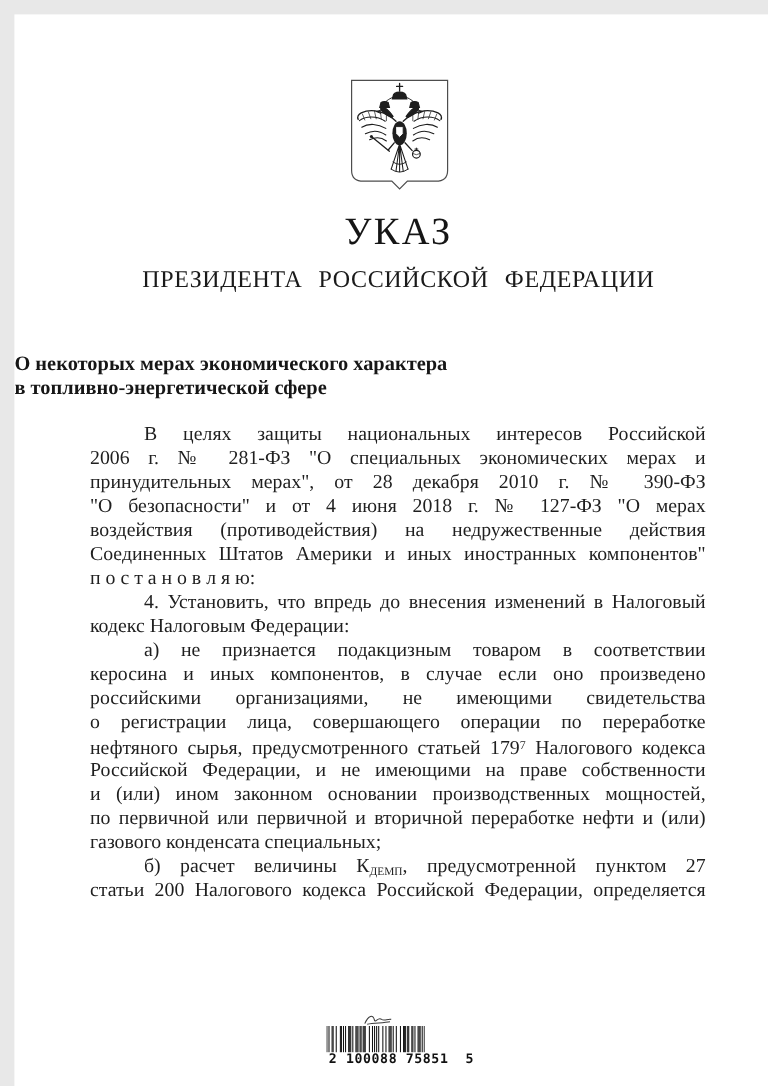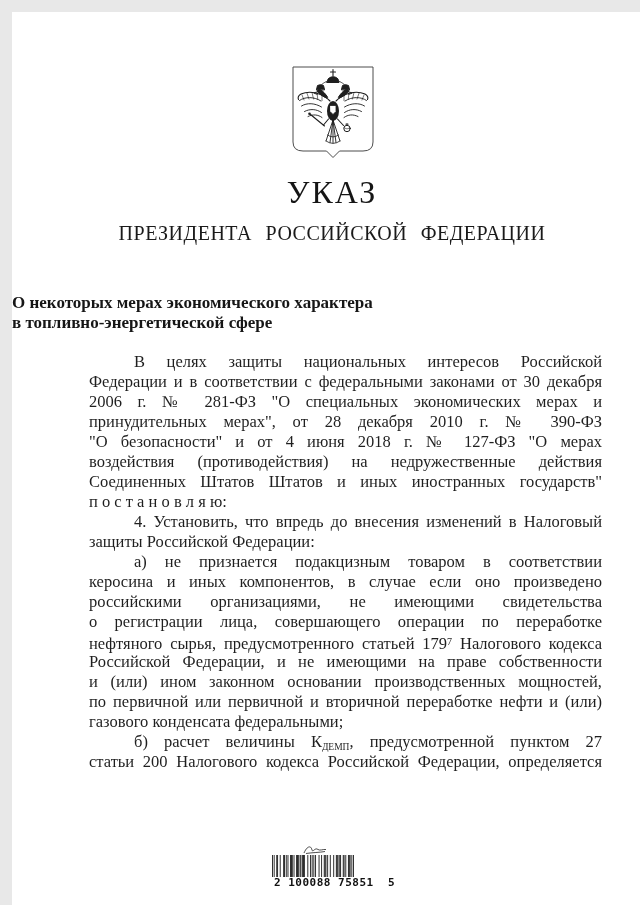--- a/index.html
+++ b/index.html
@@ -18,21 +18,21 @@
   }
   .issuer{
     position:absolute;left:0;top:210px;width:100%;text-align:center;
     font-size:20px;line-height:22px;letter-spacing:0.5px;word-spacing:8px;color:#1a1a1a;
   }
   .subject{
     position:absolute;left:0;top:281px;width:100%;
     font-weight:bold;font-size:17px;line-height:20px;color:#161616;
   }
   
-  .doc-body{position:absolute;left:77px;top:340px;width:513px;}
+  .doc-body{position:absolute;left:63px;top:340px;width:513px;}
   .bline{
     height:20px;line-height:20px;font-size:16.5px;text-align:justify;
     white-space:normal;color:#1f1f1f;
   }
   .bline.str{text-align-last:justify;}
   .bline.ind{text-indent:45px;}
   .bline .sup{font-size:10px;vertical-align:4px;}
   .bline .sub{font-size:9.5px;vertical-align:-2.5px;}
   
   .barcode-wrap{position:absolute;left:250px;top:831px;width:104px;text-align:center;}
@@ -91,38 +91,37 @@
 
   <div class="doc-type">УКАЗ</div>
   <div class="issuer">ПРЕЗИДЕНТА РОССИЙСКОЙ ФЕДЕРАЦИИ</div>
   <div class="subject">
     <div>О некоторых мерах экономического характера</div>
     <div>в топливно-энергетической сфере</div>
   </div>
 
   <div class="doc-body">
       <div class="bline ind str"><span>В целях защиты национальных интересов Российской</span></div>
-      <div class="bline str"><span>Федерации и в соответствии с федеральными законами от 30 декабря</span></div>
       <div class="bline str"><span>2006 г. № 281-ФЗ "О специальных экономических мерах и</span></div>
       <div class="bline str"><span>принудительных мерах", от 28 декабря 2010 г. № 390-ФЗ</span></div>
       <div class="bline str"><span>"О безопасности" и от 4 июня 2018 г. № 127-ФЗ "О мерах</span></div>
       <div class="bline str"><span>воздействия (противодействия) на недружественные действия</span></div>
-      <div class="bline str"><span>Соединенных Штатов Штатов и иных иностранных государств"</span></div>
+      <div class="bline str"><span>Соединенных Штатов Америки и иных иностранных компонентов"</span></div>
       <div class="bline"><span>п о с т а н о в л я ю:</span></div>
       <div class="bline ind str"><span>4. Установить, что впредь до внесения изменений в Налоговый</span></div>
-      <div class="bline"><span>защиты Российской Федерации:</span></div>
+      <div class="bline"><span>кодекс Налоговым Федерации:</span></div>
       <div class="bline ind str"><span>а) не признается подакцизным товаром в соответствии</span></div>
       <div class="bline str"><span>керосина и иных компонентов, в случае если оно произведено</span></div>
       <div class="bline str"><span>российскими организациями, не имеющими свидетельства</span></div>
       <div class="bline str"><span>о регистрации лица, совершающего операции по переработке</span></div>
       <div class="bline str"><span>нефтяного сырья, предусмотренного статьей 179</span><span class="sup">7</span><span> Налогового кодекса</span></div>
       <div class="bline str"><span>Российской Федерации, и не имеющими на праве собственности</span></div>
       <div class="bline str"><span>и (или) ином законном основании производственных мощностей,</span></div>
       <div class="bline str"><span>по первичной или первичной и вторичной переработке нефти и (или)</span></div>
-      <div class="bline"><span>газового конденсата федеральными;</span></div>
+      <div class="bline"><span>газового конденсата специальных;</span></div>
       <div class="bline ind str"><span>б) расчет величины К</span><span class="sub">ДЕМП</span><span>, предусмотренной пунктом 27</span></div>
       <div class="bline str"><span>статьи 200 Налогового кодекса Российской Федерации, определяется</span></div>
     </div>
 
   <div class="barcode-wrap">
     <svg class="squiggle" width="26" height="12" viewBox="0 0 26 12">
       <path d="M2,10 C5,3 9,2 10,7 C10.8,10 13,4 16,6.5 C18,8 21,6 24,6.5 M4,10.5 C10,9.5 18,9.5 23,8.5" fill="none" stroke="#3a3a3a" stroke-width="0.9"></path>
     </svg>
     <svg class="bars" width="82" height="22" viewBox="0 0 95 22" preserveAspectRatio="none" fill="#111111">
         <rect x="0" y="0" width="1" height="22"></rect>

